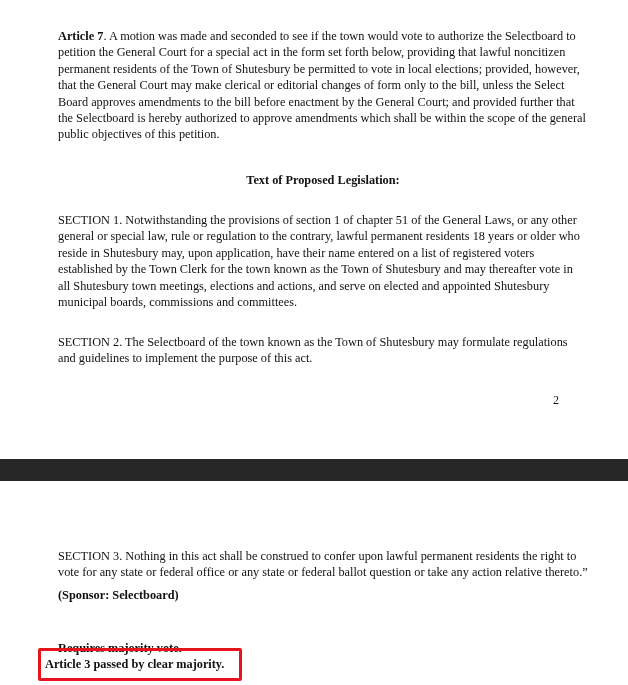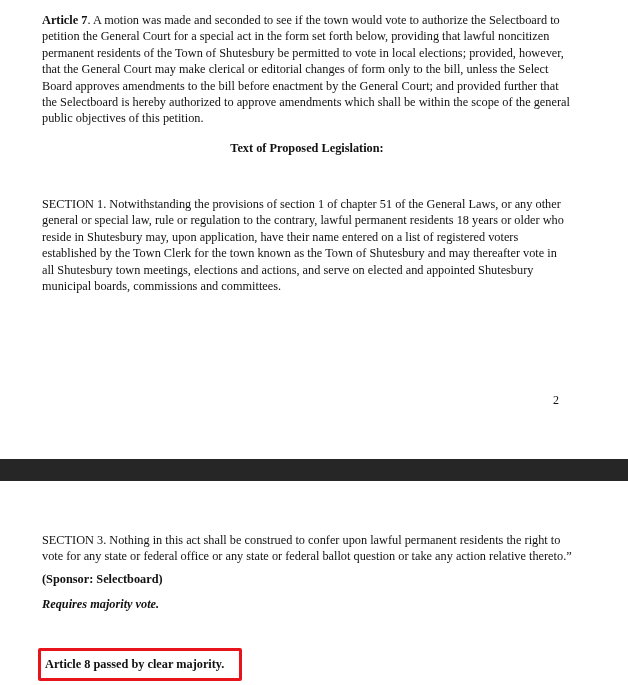--- a/index.html
+++ b/index.html
@@ -5,56 +5,57 @@
   html, body { margin: 0; padding: 0; background: #ffffff; }
   body {
     width: 628px; height: 685px; position: relative; overflow: hidden;
     font-family: "Liberation Serif", "DejaVu Serif", serif;
     color: #111111; font-size: 12.3px; line-height: 16.4px;
   }
   .page { position: absolute; left: 0; width: 628px; background: #fff; }
   .page-top { top: 0; height: 459px; }
   .page-gap { position: absolute; left: 0; top: 459px; width: 628px; height: 22px; background: #262626; }
   .page-bottom { top: 481px; height: 204px; }
-  .para { position: absolute; left: 42px; width: 530px; margin: 0; }
+  .para { position: absolute; left: 42px; width: 530px; margin: 16px; }
   .bold { font-weight: bold; }
   .center { text-align: center; }
   #article7 { top: 12px; }
-  #leg-heading { top: 140px; left: 42px; width: 530px; }
+  #leg-heading { top: 156px; left: 42px; width: 530px; }
   #enact { top: 156px; }
   #sec1 { top: 196px; }
   #sec2 { top: 318px; }
   #page-num { position: absolute; top: 392px; left: 553px; font-size: 12px; }
   #sec3 { top: 532px; }
   #sponsor { top: 571px; }
-  #requires { top: 596px; font-style: italic; }
+  #requires { top: 624px; }
   #result-box {
     position: absolute; left: 38px; top: 648px; width: 198px; height: 27px;
     border: 3px solid #e8141c; border-radius: 2px; box-sizing: content-box;
   }
   #result-text { position: absolute; left: 4px; top: 5px; white-space: nowrap; font-weight: bold; }
 </style>
 </head>
 <body>
 
 <div class="page page-top">
   <p class="para" id="article7"><span class="bold">Article 7</span><span>.  A motion was made and seconded to see if the town would vote to authorize the Selectboard to petition the General Court for a special act in the form set forth below, providing that lawful noncitizen permanent residents of the Town of Shutesbury be permitted to vote in local elections; provided, however, that the General Court may make clerical or editorial changes of form only to the bill, unless the Select Board approves amendments to the bill before enactment by the General Court; and provided further that the Selectboard is hereby authorized to approve amendments which shall be within the scope of the general public objectives of this petition.</span></p>
 
   <p class="para bold center" id="leg-heading">Text of Proposed Legislation:</p>
 
 
   <p class="para" id="sec1">SECTION 1. Notwithstanding the provisions of section 1 of chapter 51 of the General Laws, or any other general or special law, rule or regulation to the contrary, lawful permanent residents 18 years or older who reside in Shutesbury may, upon application, have their name entered on a list of registered voters established by the Town Clerk for the town known as the Town of Shutesbury and may thereafter vote in all Shutesbury town meetings, elections and actions, and serve on elected and appointed Shutesbury municipal boards, commissions and committees.</p>
 
+  <p class="para" id="sec2">SECTION 2. The Selectboard of the town known as the Town of Shutesbury may formulate regulations and guidelines to implement the purpose of this act.</p>
 
   <span id="page-num">2</span>
 </div>
 
 <div class="page-gap"></div>
 
 <div class="page page-bottom"></div>
 
 <p class="para" id="sec3">SECTION 3. Nothing in this act shall be construed to confer upon lawful permanent residents the right to vote for any state or federal office or any state or federal ballot question or take any action relative thereto.”</p>
 <p class="para bold" id="sponsor">(Sponsor: Selectboard)</p>
 <p class="para bold" id="requires">Requires majority vote.</p>
 
 <div id="result-box">
-  <span id="result-text">Article 8 passed by clear majority.</span>
+  <span id="result-text">Article 3 passed by clear majority.</span>
 </div>
 
 </body></html>

